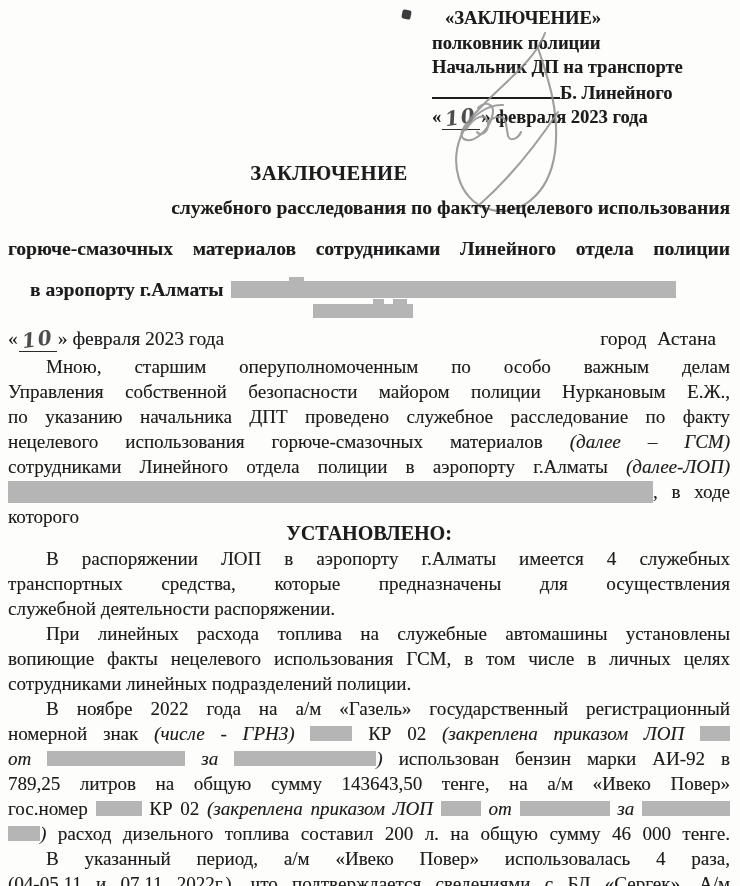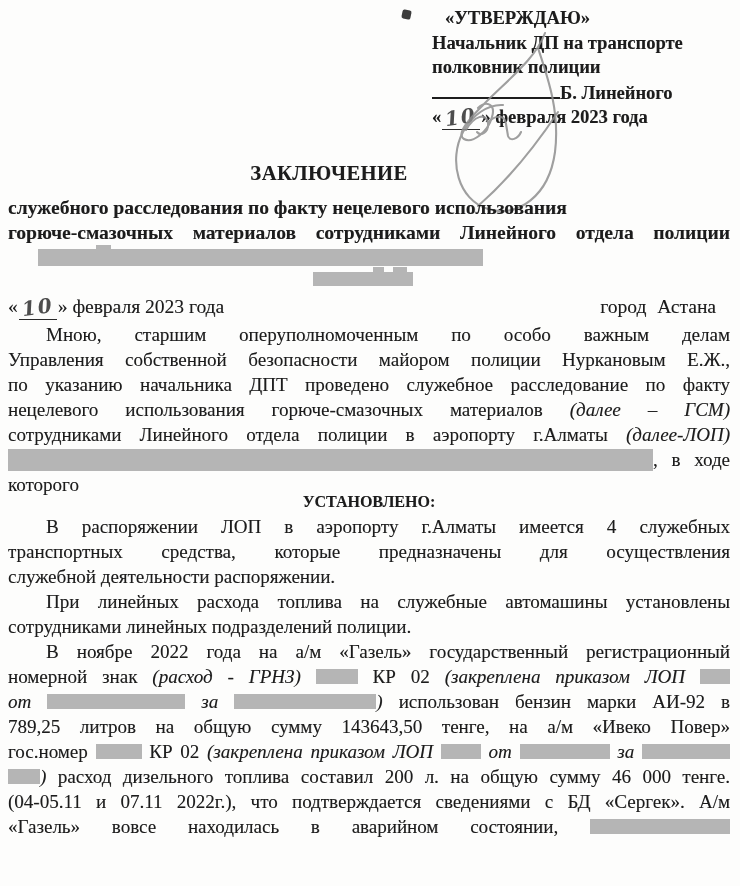--- a/index.html
+++ b/index.html
@@ -32,22 +32,22 @@
   .artifact{position:absolute;left:402px;top:10px;width:9px;height:9px;background:#3c3c3c;border-radius:2px;transform:rotate(12deg);}
 
   
   .signature{position:absolute;left:408px;top:20px;pointer-events:none;}
 
   
   .doc-heading{
     margin-top:162px;text-align:center;font-weight:bold;font-size:20.5px;line-height:22px;
     letter-spacing:0.5px;position:relative;left:-40px;
   }
-  .tline{font-weight:bold;font-size:19.5px;line-height:25px;height:25px;overflow:hidden;}
-  .tline.center{text-align:left;font-family:Liberation Serif, serif;}
+  .tline{font-weight:bold;font-size:19.5px;line-height:25px;height:25px;overflow:hidden;margin-top:16px;}
+  .tline.center{text-align:right;font-family:Liberation Serif, serif;}
   .tline.first{margin-top:11px;}
   .tline.just{text-align:justify;text-align-last:justify;}
   .tline.t4{padding-left:22px;}
   .title-redact{
     position:relative;display:inline-block;width:445px;height:17px;background:#b5b5b5;
     vertical-align:-2px;margin-left:8px;
   }
   .title-redact .notch-top{position:absolute;left:58px;top:-8px;width:15px;height:9px;background:#b5b5b5;}
   .subbar-row{position:relative;height:17px;}
   .subbar{position:absolute;left:305px;top:2px;width:100px;height:14px;background:#b5b5b5;}
@@ -61,37 +61,37 @@
   }
   .dateline .city{padding-right:14px;word-spacing:6px;font-family:Liberation Serif, serif;}
 
   
   .body{margin-top:3px;font-size:19px;line-height:25px;}
   .bl{height:25px;overflow:hidden;text-align:justify;text-align-last:justify;font-family:Liberation Serif, serif;}
   .bl.indent{text-indent:38px;}
   .bl.last{text-align-last:left;}
   .bl.ust{
     margin-top:-8px;text-align:center;text-align-last:center;
-    font-weight:bold;font-size:16px;
+    font-weight:bold;font-size:20px;
   }
   .bl .it{font-style:italic;}
   .redact{display:inline-block;background:#b5b5b5;height:15px;vertical-align:-1px;text-shadow:none;}
   .redact.tall{height:22px;vertical-align:-5px;}
 </style>
 </head>
 <body>
 
 <div class="page">
 
   <div class="artifact"></div>
 
   <div class="approval">
-    <div class="stamp">«УТВЕРЖДАЮ»</div>
+    <div class="stamp">«ЗАКЛЮЧЕНИЕ»</div>
+    <div>полковник полиции</div>
     <div>Начальник ДП на транспорте</div>
-    <div>полковник полиции</div>
     <div>
       <span class="sig-underline"></span><span>Б. Линейного</span>
     </div>
     <div>
       <span>«</span><span class="hand-slot"><span class="hand">10</span></span><span>» февраля 2023 года</span>
     </div>
   </div>
 
   <svg class="signature" width="185" height="205" viewBox="0 0 185 205">
     <g fill="none" stroke="#8f8f8f" stroke-width="2.1" stroke-linecap="round" opacity="0.85">
@@ -101,21 +101,21 @@
       <path d="M150,92 C126,128 100,160 70,186"></path>
     </g>
   </svg>
 
   <div class="content">
 
     <div class="doc-heading">ЗАКЛЮЧЕНИЕ</div>
     <div class="tline center first">служебного расследования по факту нецелевого использования</div>
     <div class="tline just">горюче-смазочных материалов сотрудниками Линейного отдела полиции</div>
     <div class="tline t4">
-      <span class="title-redact"><span class="notch-top"></span></span>
+      <span>в аэропорту г.Алматы</span><span class="title-redact"><span class="notch-top"></span></span>
     </div>
     <div class="subbar-row">
       <span class="subbar">
           <span class="n1"></span>
           <span class="n2"></span>
         </span>
     </div>
 
     <div class="dateline">
       <span>
@@ -130,25 +130,27 @@
         <div class="bl"><span>по указанию начальника ДПТ проведено служебное расследование по факту</span></div>
         <div class="bl"><span>нецелевого использования горюче-смазочных материалов </span><span class="it">(далее – ГСМ)</span></div>
         <div class="bl"><span>сотрудниками Линейного отдела полиции в аэропорту г.Алматы </span><span class="it">(далее-ЛОП)</span></div>
         <div class="bl"><span class="redact tall" style="width: 645px; height: 22px;"></span><span>, в ходе</span></div>
         <div class="bl last"><span>которого</span></div>
         <div class="bl ust"><span>УСТАНОВЛЕНО:</span></div>
         <div class="bl indent"><span>В распоряжении ЛОП в аэропорту г.Алматы имеется 4 служебных</span></div>
         <div class="bl"><span>транспортных средства, которые предназначены для осуществления</span></div>
         <div class="bl last"><span>служебной деятельности распоряжении.</span></div>
         <div class="bl indent"><span>При линейных расхода топлива на служебные автомашины установлены</span></div>
+        <div class="bl"><span>вопиющие факты нецелевого использования ГСМ, в том числе в личных целях</span></div>
         <div class="bl last"><span>сотрудниками линейных подразделений полиции.</span></div>
         <div class="bl indent"><span>В ноябре 2022 года на а/м «Газель» государственный регистрационный</span></div>
-        <div class="bl"><span>номерной знак </span><span class="it">(расход - ГРНЗ) </span><span class="redact" style="width: 42px;"></span><span> КР 02 </span><span class="it">(закреплена приказом ЛОП </span><span class="redact" style="width: 30px;"></span></div>
+        <div class="bl"><span>номерной знак </span><span class="it">(числе - ГРНЗ) </span><span class="redact" style="width: 42px;"></span><span> КР 02 </span><span class="it">(закреплена приказом ЛОП </span><span class="redact" style="width: 30px;"></span></div>
         <div class="bl"><span class="it">от </span><span class="redact" style="width: 138px;"></span><span class="it"> за </span><span class="redact" style="width: 142px;"></span><span class="it">) </span><span>использован бензин марки АИ-92 в количестве</span></div>
         <div class="bl"><span>789,25 литров на общую сумму 143643,50 тенге, на а/м «Ивеко Повер»</span></div>
         <div class="bl"><span>гос.номер </span><span class="redact" style="width: 46px;"></span><span> КР 02 </span><span class="it">(закреплена приказом ЛОП </span><span class="redact" style="width: 40px;"></span><span class="it"> от </span><span class="redact" style="width: 90px;"></span><span class="it"> за </span><span class="redact" style="width: 88px;"></span></div>
         <div class="bl"><span class="redact" style="width: 32px;"></span><span class="it">) </span><span>расход дизельного топлива составил 200 л. на общую сумму 46 000 тенге.</span></div>
+        <div class="bl indent"><span>В указанный период, а/м «Ивеко Повер» использовалась 4 раза,</span></div>
         <div class="bl"><span>(04-05.11 и 07.11 2022г.), что подтверждается сведениями с БД «Сергек». А/м</span></div>
         <div class="bl"><span>«Газель» вовсе находилась в аварийном состоянии, </span><span class="redact" style="width: 140px;"></span></div>
       </div>
 
   </div>
 </div>
 
 </body></html>

